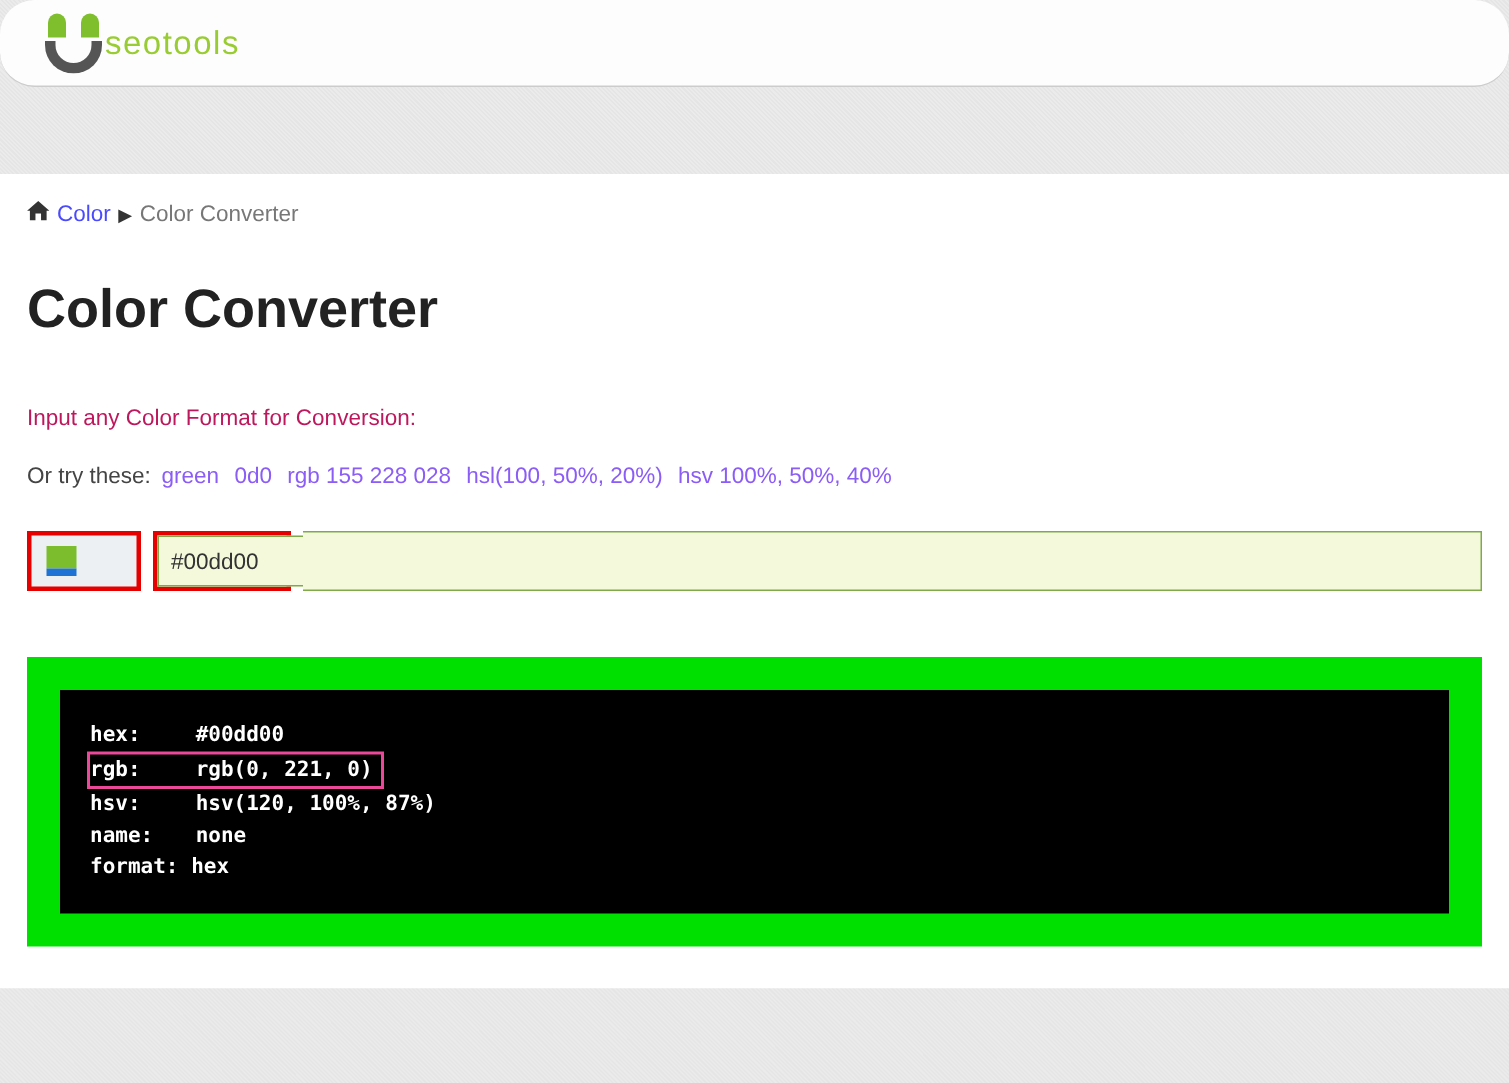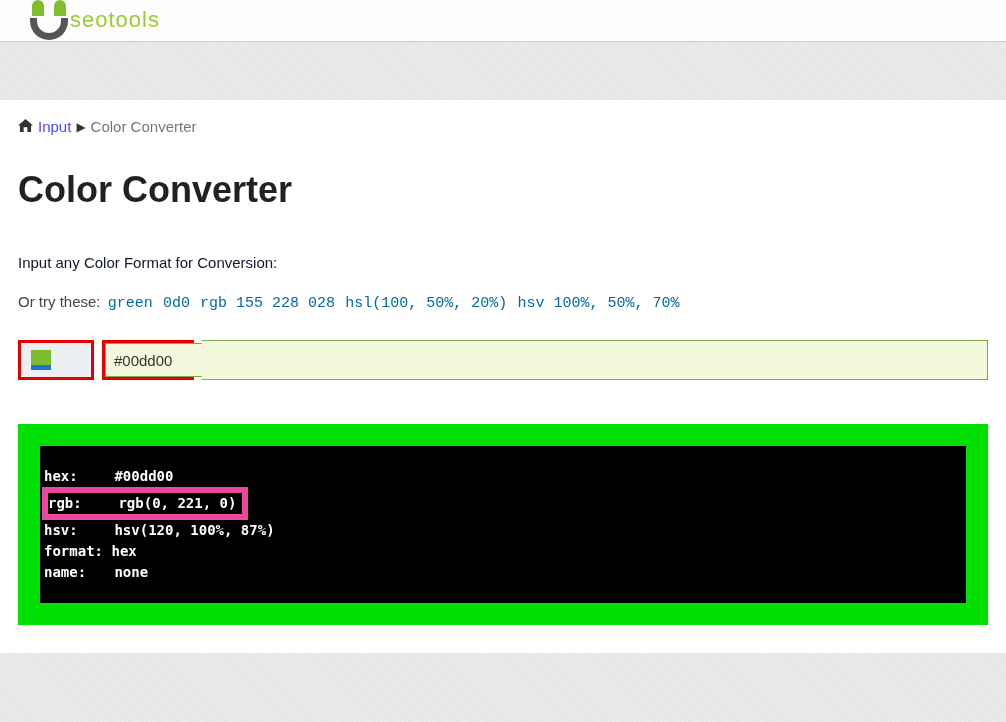--- a/index.html
+++ b/index.html
@@ -6,24 +6,25 @@
   body {
     font-family: "Segoe UI", Arial, sans-serif;
     background: #e8e8e8;
     background-image: repeating-linear-gradient(45deg, #e5e5e5 0, #e5e5e5 1px, #ebebeb 1px, #ebebeb 2px);
     color: #333;
     font-size: 15px;
   }
   .topbar {
     background: #fdfdfd;
     border-bottom: 1px solid #ccc;
-    height: 42px;
+    height: 58px;
     display: flex;
-    align-items: flex-start;
+    align-items: center;
     padding: 0 30px;
+    border-radius: 23px;
   }
   .logo {
     display: flex;
     align-items: center;
   }
   .logo-u {
     position: relative;
     width: 38px; height: 40px;
     margin-right: 2px;
   }
@@ -41,23 +42,23 @@
   .breadcrumb {
     font-size: 15px; color:#777; margin-bottom: 34px;
     display:flex; align-items:center; gap:5px;
   }
   .breadcrumb a { color:#4a4aff; text-decoration:none; }
   .breadcrumb .sep { color:#333; font-size:12px; }
   .home-icon { font-size:15px; color:#333; }
   h1 {
     font-size: 36px; font-weight:700; color:#222; margin-bottom: 18px;
   }
-  .subhead { color:#0f172a; margin-bottom: 22px; font-size:15px;margin-top:43px; }
+  .subhead { color:#be185d; margin-bottom: 22px; font-size:15px;margin-top:43px; }
   .examples { color:#444; margin-bottom: 28px; font-size:15px; }
-  .examples a { color:#0369a1; text-decoration:none; margin: 0 3px; font-family: Liberation Mono, monospace; }
+  .examples a { color:#8b5cf6; text-decoration:none; margin: 0 3px; }
   .input-row { display:flex; gap:8px; align-items:stretch; margin-bottom:44px; }
   .swatch-box {
     width: 76px; height: 40px;
     border: 3px solid #e60000;
     background:#ecf0f3;
     display:flex; align-items:center; justify-content:flex-start;
     padding-left:10px;
   }
   .swatch {
     width:20px; height:20px;
@@ -90,26 +91,26 @@
   .result-frame {
     background:#00e000;
     padding:22px;
   }
   .terminal {
     background:#000;
     color:#fff;
     font-family: Consolas, "Courier New", monospace;
     font-size:14px;
     font-weight:bold;
-    padding: 20px 12px 20px 4px;
+    padding: 20px 12px 20px 20px;
     line-height: 1.5;
   }
   .terminal pre { margin:0; white-space:pre; }
   .hl {
-    border:6px solid #ec4899;
+    border:2px solid #ec4899;
     display:inline-block;
     padding: 0 6px 0 0;
     margin-left:-2px;
   }
   .tlbl { display:inline-block; }
 </style>
 </head>
 <body>
 
 <div class="topbar">
@@ -124,54 +125,54 @@
 </div>
 
 <div class="page">
 
   <div class="breadcrumb">
     <span class="home-icon">
       <svg width="15" height="13" viewBox="0 0 16 14">
           <path d="M8 0 L0 7 H2 V14 H6 V9 H10 V14 H14 V7 H16 Z" fill="#333"></path>
         </svg>
     </span>
-    <a href="#">Input</a>
+    <a href="#">Color</a>
     <span class="sep">▶</span>
     <span>Color Converter</span>
   </div>
 
   <h1>Color Converter</h1>
 
   <div class="subhead">Input any Color Format for Conversion:</div>
 
   <div class="examples">
     <span>Or try these:</span>
     <a href="#">green</a>
     <a href="#">0d0</a>
     <a href="#">rgb 155 228 028</a>
     <a href="#">hsl(100, 50%, 20%)</a>
-    <a href="#">hsv 100%, 50%, 70%</a>
+    <a href="#">hsv 100%, 50%, 40%</a>
   </div>
 
   <div class="input-row">
     <div class="swatch-box">
       <div class="swatch">
         <div class="top"></div>
           <div class="bot"></div>
       </div>
     </div>
     <div class="color-input-wrap">
       <input class="color-input" value="#00dd00" style="">
     </div>
     <div class="input-rest"></div>
   </div>
 
   <div class="result-frame">
     <div class="terminal">
 <pre><span class="tlbl" style="width:62px">hex:</span> <span>#00dd00</span></pre>
 <pre><span class="hl"><span class="tlbl" style="width:62px">rgb:</span> <span>rgb(0, 221, 0)</span></span></pre>
 <pre><span class="tlbl" style="width:62px">hsv:</span> <span>hsv(120, 100%, 87%)</span></pre>
+<pre><span class="tlbl" style="width:62px">name:</span> <span>none</span></pre>
 <pre><span class="tlbl">format:</span> <span>hex</span></pre>
-<pre><span class="tlbl" style="width:62px">name:</span> <span>none</span></pre>
     </div>
   </div>
 
 </div>
 
 </body></html>

